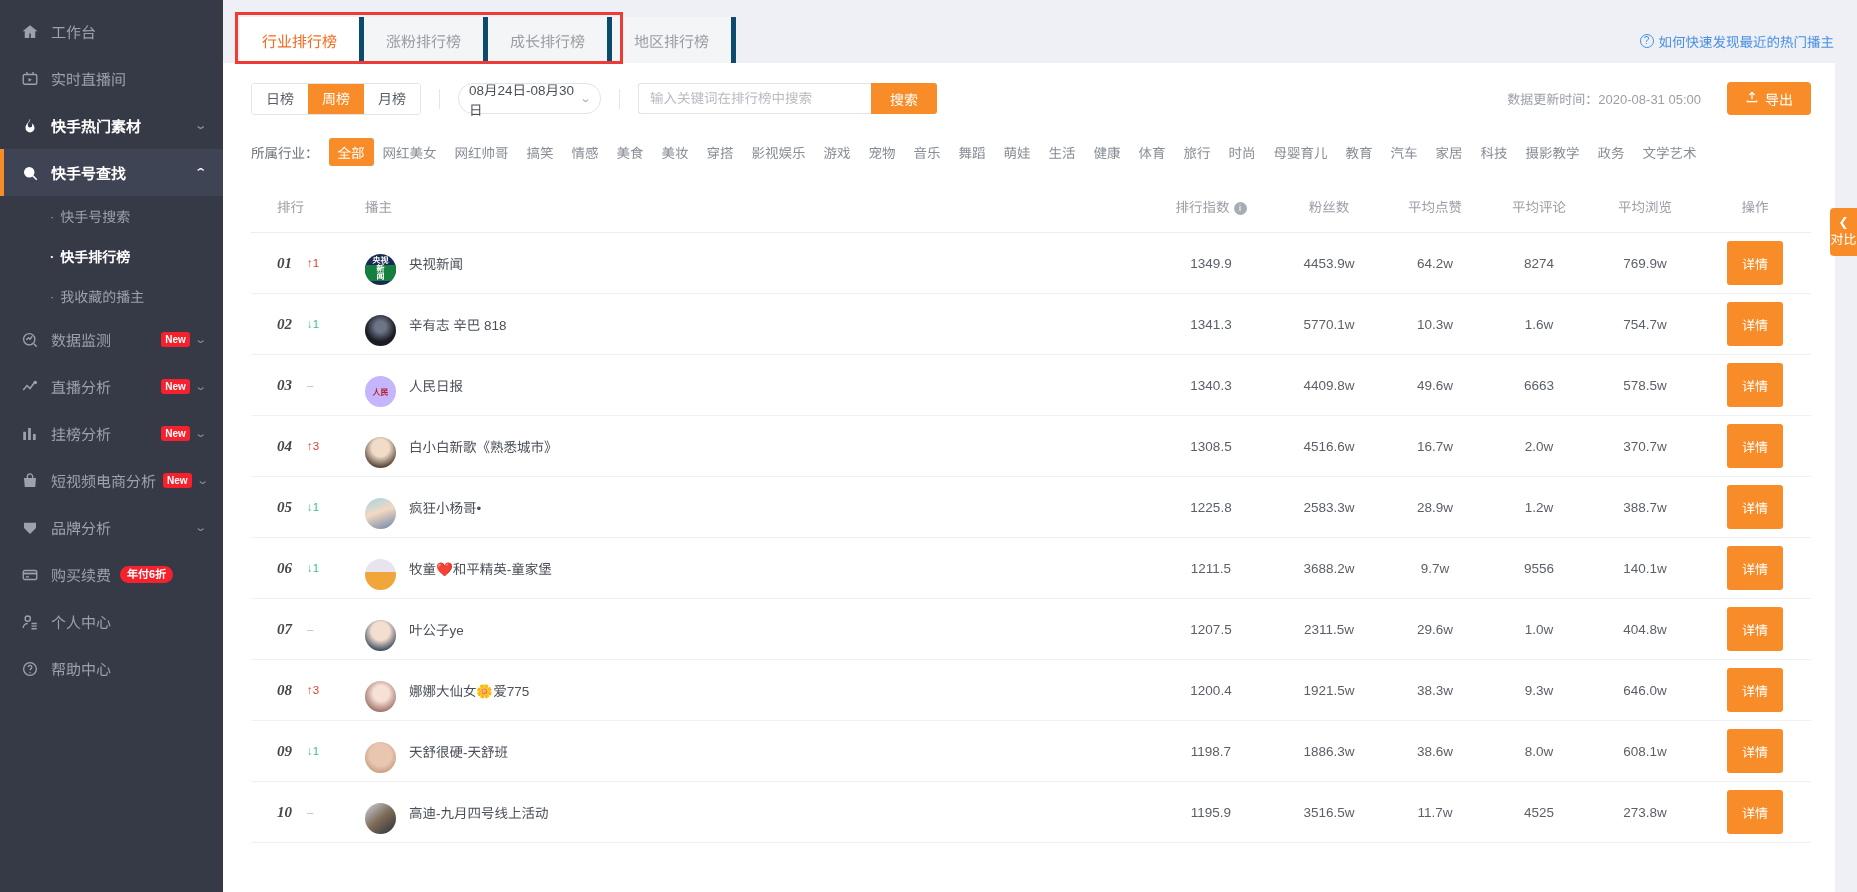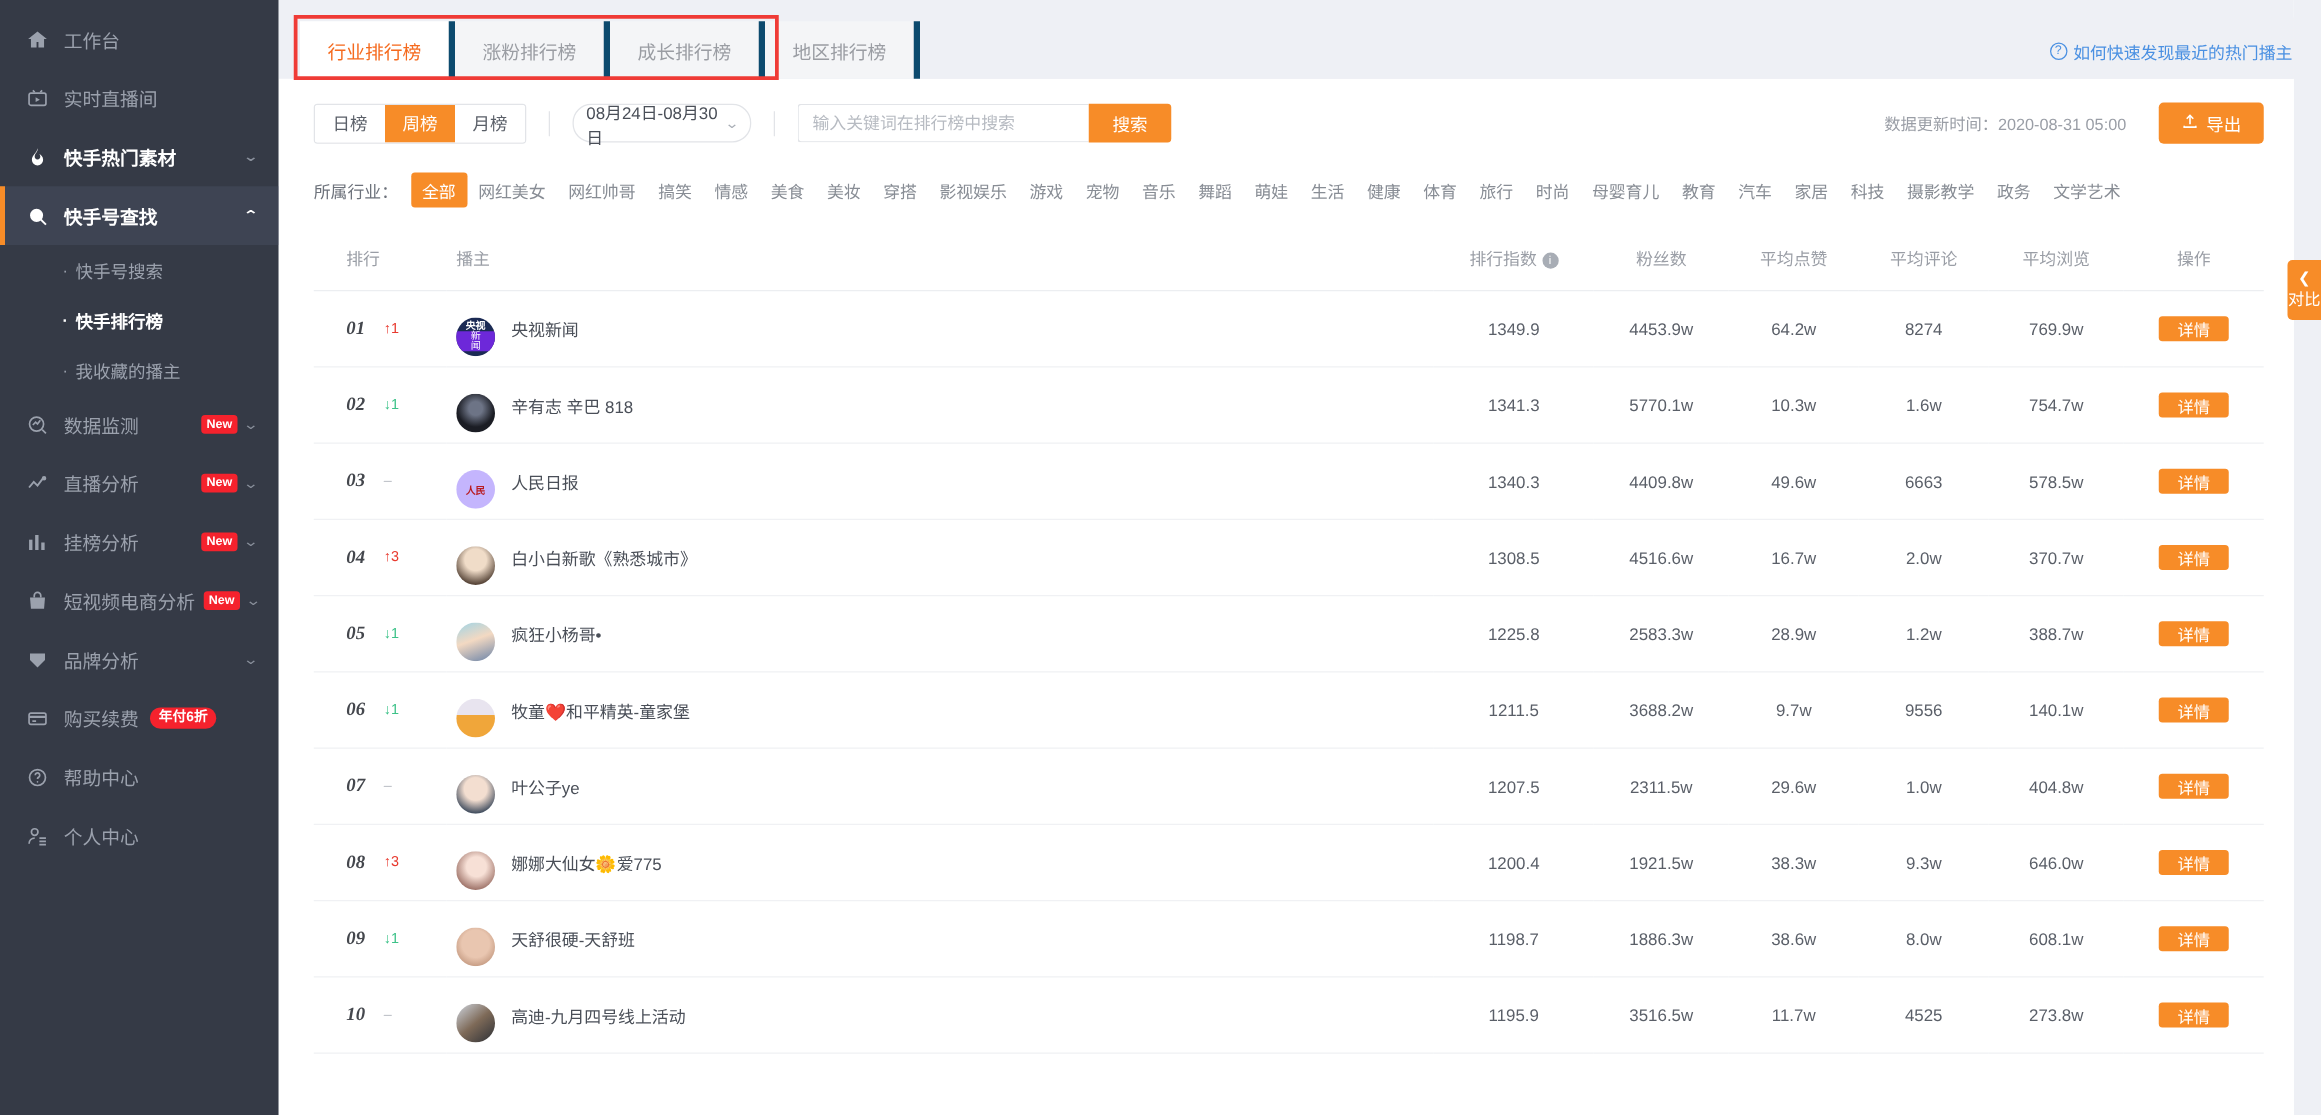--- a/index.html
+++ b/index.html
@@ -260,21 +260,21 @@
     min-width: 31px;
     overflow: hidden;
     position: relative;
     background: #d8dadd;
     margin-top: 12px;
   }
   .aname { font-size: 13.5px; color: #4a4f58; white-space: nowrap; }
   .detailbtn {
     background: #f78c28; color: #fff;
     border: none; border-radius: 3px;
-    height: 20px; width: 56px;
+    height: 44px; width: 56px;
     font-size: 13px; cursor: pointer;
     font-family: "Liberation Sans", sans-serif;
   }
 
   
   .compare {
     position: absolute;
     right: 0; top: 208px;
     width: 27px;
     background: #f78c28;
@@ -418,37 +418,37 @@
             <path d="M6.5 14.5h4"></path>
           </svg>
       </span>
       <span class="lbl" style="flex:none">购买续费</span>
       <span class="badge-promo">年付6折</span>
     </div>
 
     <div class="nav-item">
       <span class="ic">
         <svg width="18" height="18" viewBox="0 0 24 24" fill="none" stroke="#9ba1ad" stroke-width="1.8">
+            <circle cx="9" cy="7.5" r="3.5"></circle>
+            <path d="M3 20c0-3.6 2.7-6 6-6"></path>
+            <path d="M14 14h7M14 17.5h7M14 21h7"></path>
+          </svg>
+      </span>
+      <span class="lbl">个人中心</span>
+    </div>
+
+    <div class="nav-item">
+      <span class="ic">
+        <svg width="18" height="18" viewBox="0 0 24 24" fill="none" stroke="#9ba1ad" stroke-width="1.8">
             <circle cx="12" cy="12" r="8.5"></circle>
             <path d="M9.6 9.5a2.4 2.4 0 114 1.8c-.8.7-1.6 1-1.6 2.2"></path>
             <circle cx="12" cy="16.6" r="0.9" fill="#9ba1ad" stroke="none"></circle>
           </svg>
       </span>
       <span class="lbl">帮助中心</span>
-    </div>
-
-    <div class="nav-item">
-      <span class="ic">
-        <svg width="18" height="18" viewBox="0 0 24 24" fill="none" stroke="#9ba1ad" stroke-width="1.8">
-            <circle cx="9" cy="7.5" r="3.5"></circle>
-            <path d="M3 20c0-3.6 2.7-6 6-6"></path>
-            <path d="M14 14h7M14 17.5h7M14 21h7"></path>
-          </svg>
-      </span>
-      <span class="lbl">个人中心</span>
     </div>
   </nav>
 
   <main class="main">
 
     <div class="page">
 
       <div class="tabbar-wrap">
         <div class="redbox"></div>
         <div class="tabs">
@@ -575,21 +575,21 @@
                     <div class="rankcell">
                       <span class="ranknum">01</span>
                       <span class="delta up">↑1</span>
                     </div>
                   </td>
                   <td class="l">
                     <div class="authorcell">
                       <span class="avatar">
                         <div style="width:100%;height:100%;background:#1b2a54;display:flex;flex-direction:column;align-items:center;justify-content:center;line-height:1;">
                           <span style="font-size:8px;color:#fff;font-weight:bold;">央视</span>
-                          <span style="font-size:8px;color:#fff;background:#6d28d9;padding:0 19px;font-weight:normal;">新闻</span>
+                          <span style="font-size:8px;color:#fff;background:#15803d;padding:0 19px;font-weight:bold;">新闻</span>
                         </div>
                       </span>
                       <span class="aname">央视新闻</span>
                     </div>
                   </td>
                   <td>1349.9</td>
                   <td>4453.9w</td>
                   <td>64.2w</td>
                   <td>8274</td>
                   <td>769.9w</td>

